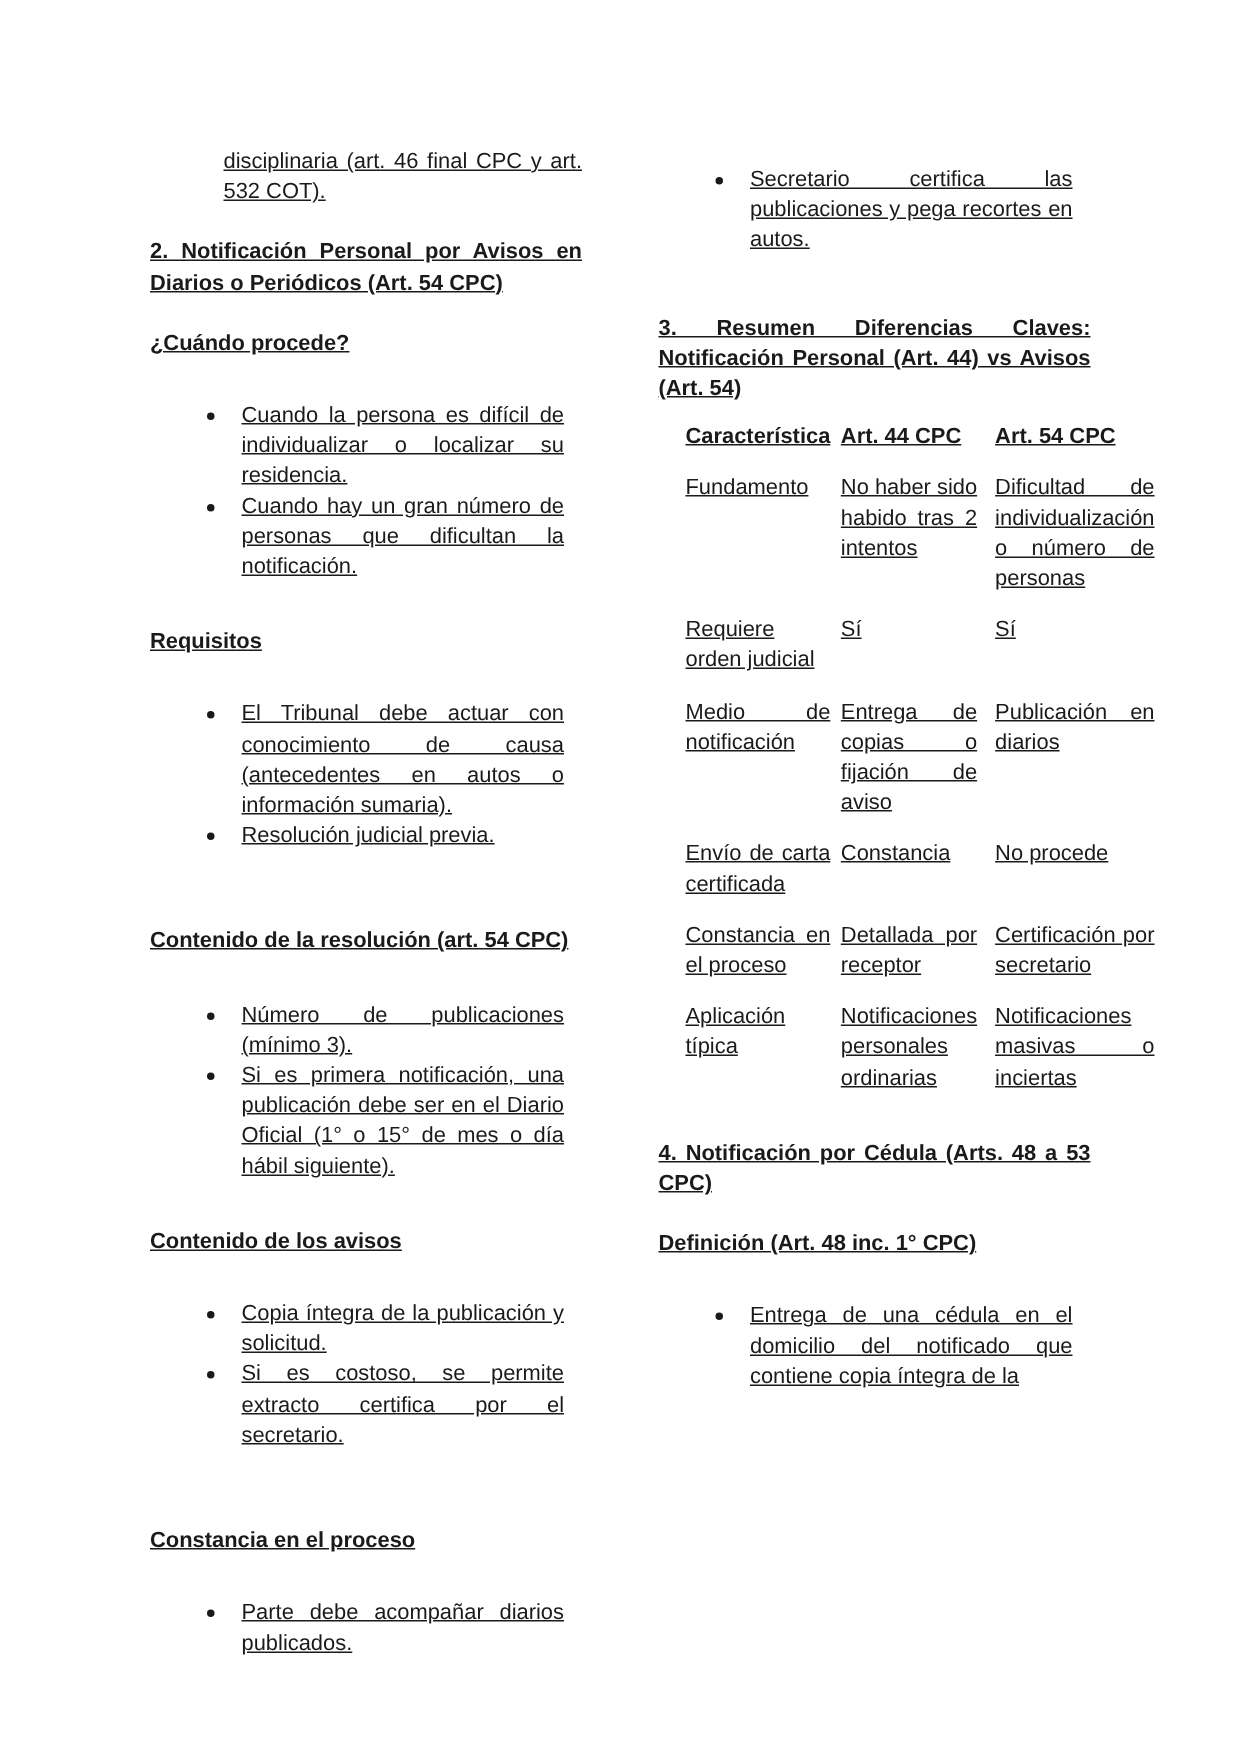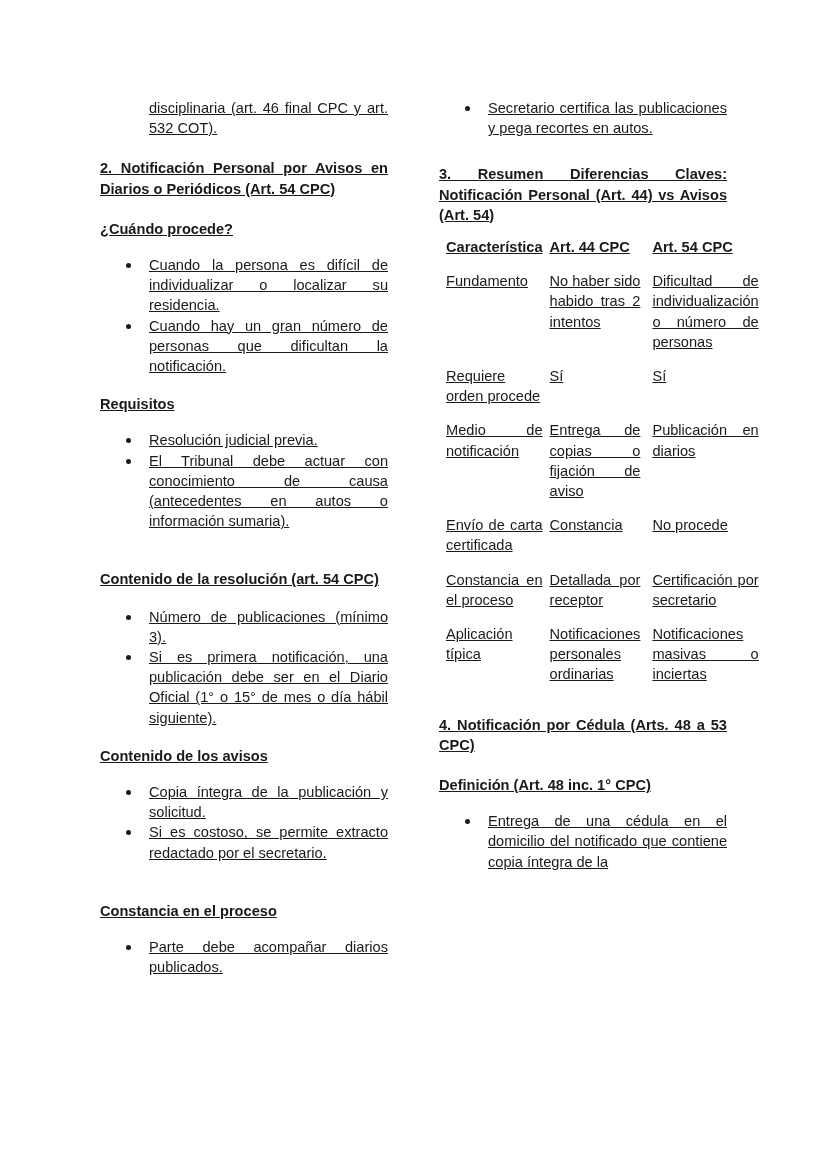--- a/index.html
+++ b/index.html
@@ -6,28 +6,28 @@
   body {
     width: 828px; height: 1169px; position: relative; overflow: hidden;
     font-family: "Liberation Sans", sans-serif; color: #1a1a1a;
     font-size: 14.6px; line-height: 20.2px;
   }
   .col { position: absolute; top: 98px; text-decoration: underline; }
   .col-left { left: 100px; width: 288px; }
   .col-right { left: 439px; width: 288px; }
   p { margin: 0; text-align: justify; }
   .h { font-weight: bold; text-align: justify; }
-  ul { margin: 0; padding: 0; list-style: none; }
+  ul { margin: 12px; padding: 0; list-style: none; }
   li { position: relative; padding-left: 49px; text-align: justify; }
   li::before {
     content: ""; position: absolute; left: 26px; top: 8px;
     width: 5px; height: 5px; border-radius: 50%; background: #1a1a1a;
   }
   .cont { padding-left: 49px; text-align: justify; }
-  table { border-collapse: collapse; margin-left: 0; }
+  table { border-collapse: collapse; margin-left: 11px; }
   td, th { vertical-align: top; text-align: justify; padding: 0 0 0 7px; font-weight: normal; }
   th { font-weight: bold; }
   td.c1, th.c1 { width: 64px; padding-left: 7px; }
   td.c2, th.c2 { width: 79px; padding-left: 7px; }
   td.c3, th.c3 { width: 112px; padding-left: 12px; }
   tr.row td, tr.row th { padding-bottom: 14px; }
 </style>
 </head>
 <body>
 
@@ -42,38 +42,38 @@
   <div style="height:16px"></div>
   <ul>
     <li>Cuando la persona es difícil de individualizar o localizar su residencia.</li>
     <li>Cuando hay un gran número de personas que dificultan la notificación.</li>
   </ul>
 
   <div style="height:18px"></div>
   <p class="h">Requisitos</p>
   <div style="height:16px"></div>
   <ul>
+    <li>El Tribunal debe actuar con conocimiento de causa (antecedentes en autos o información sumaria).</li>
     <li>Resolución judicial previa.</li>
-    <li>El Tribunal debe actuar con conocimiento de causa (antecedentes en autos o información sumaria).</li>
   </ul>
 
   <div style="height:38px"></div>
   <p class="h">Contenido de la resolución (art. 54 CPC)</p>
   <div style="height:17px"></div>
   <ul>
     <li>Número de publicaciones (mínimo 3).</li>
     <li>Si es primera notificación, una publicación debe ser en el Diario Oficial (1° o 15° de mes o día hábil siguiente).</li>
   </ul>
 
   <div style="height:18px"></div>
   <p class="h">Contenido de los avisos</p>
   <div style="height:16px"></div>
   <ul>
     <li>Copia íntegra de la publicación y solicitud.</li>
-    <li>Si es costoso, se permite extracto redactado por el secretario.</li>
+    <li>Si es costoso, se permite extracto certifica por el secretario.</li>
   </ul>
 
   <div style="height:38px"></div>
   <p class="h">Constancia en el proceso</p>
   <div style="height:16px"></div>
   <ul>
     <li>Parte debe acompañar diarios publicados.</li>
   </ul>
 </div>
 
@@ -92,21 +92,21 @@
       <th class="c1">Característica</th>
       <th class="c2">Art. 44 CPC</th>
       <th class="c3">Art. 54 CPC</th>
     </tr>
     <tr class="row">
       <td class="c1">Fundamento</td>
       <td class="c2">No haber sido habido tras 2 intentos</td>
       <td class="c3">Dificultad de individualización o número de personas</td>
     </tr>
     <tr class="row">
-      <td class="c1">Requiere orden procede</td>
+      <td class="c1">Requiere orden judicial</td>
       <td class="c2">Sí</td>
       <td class="c3">Sí</td>
     </tr>
     <tr class="row">
       <td class="c1">Medio de notificación</td>
       <td class="c2">Entrega de copias o fijación de aviso</td>
       <td class="c3">Publicación en diarios</td>
     </tr>
     <tr class="row">
       <td class="c1">Envío de carta certificada</td>

